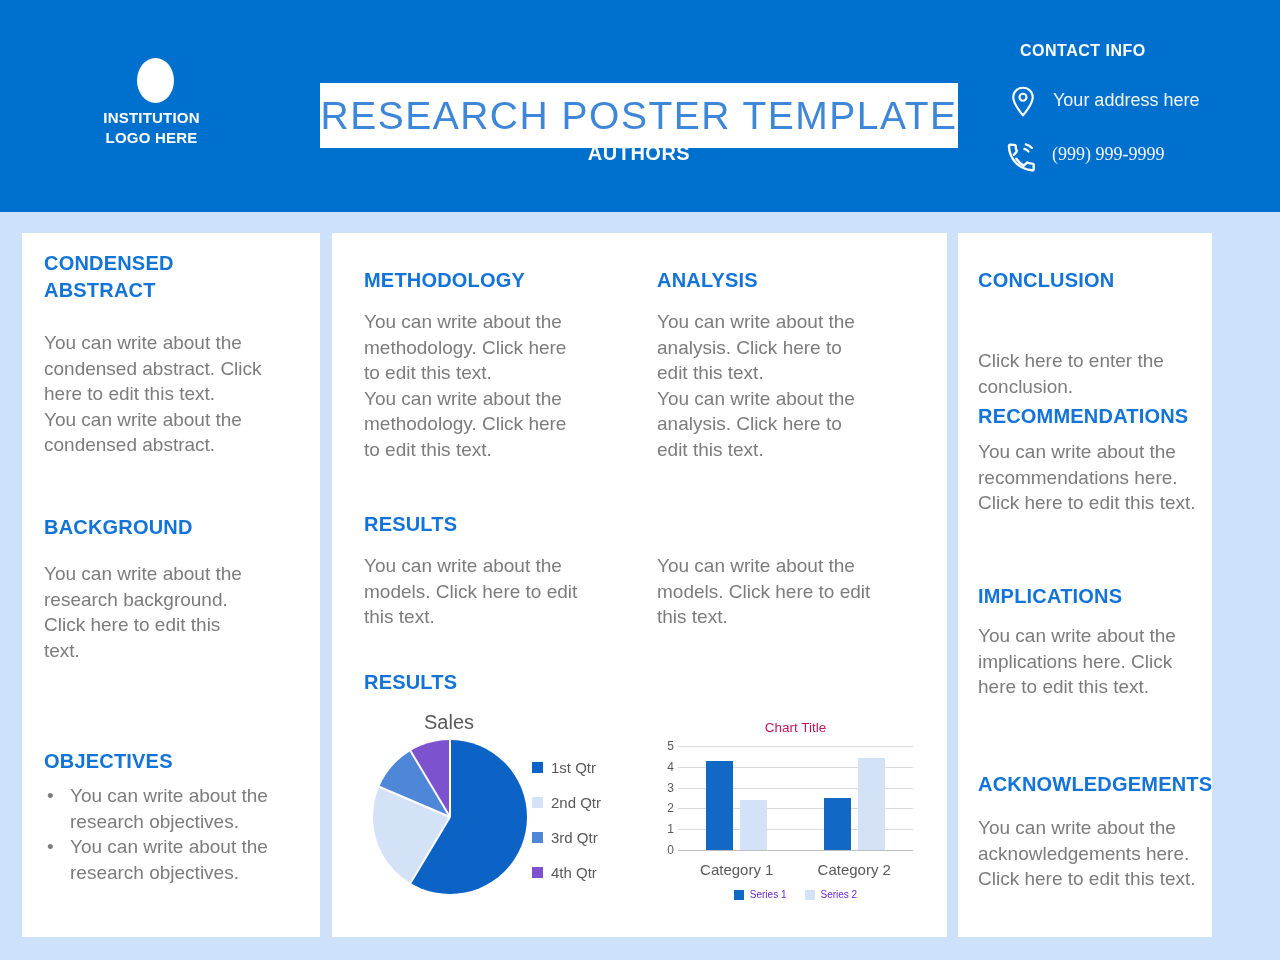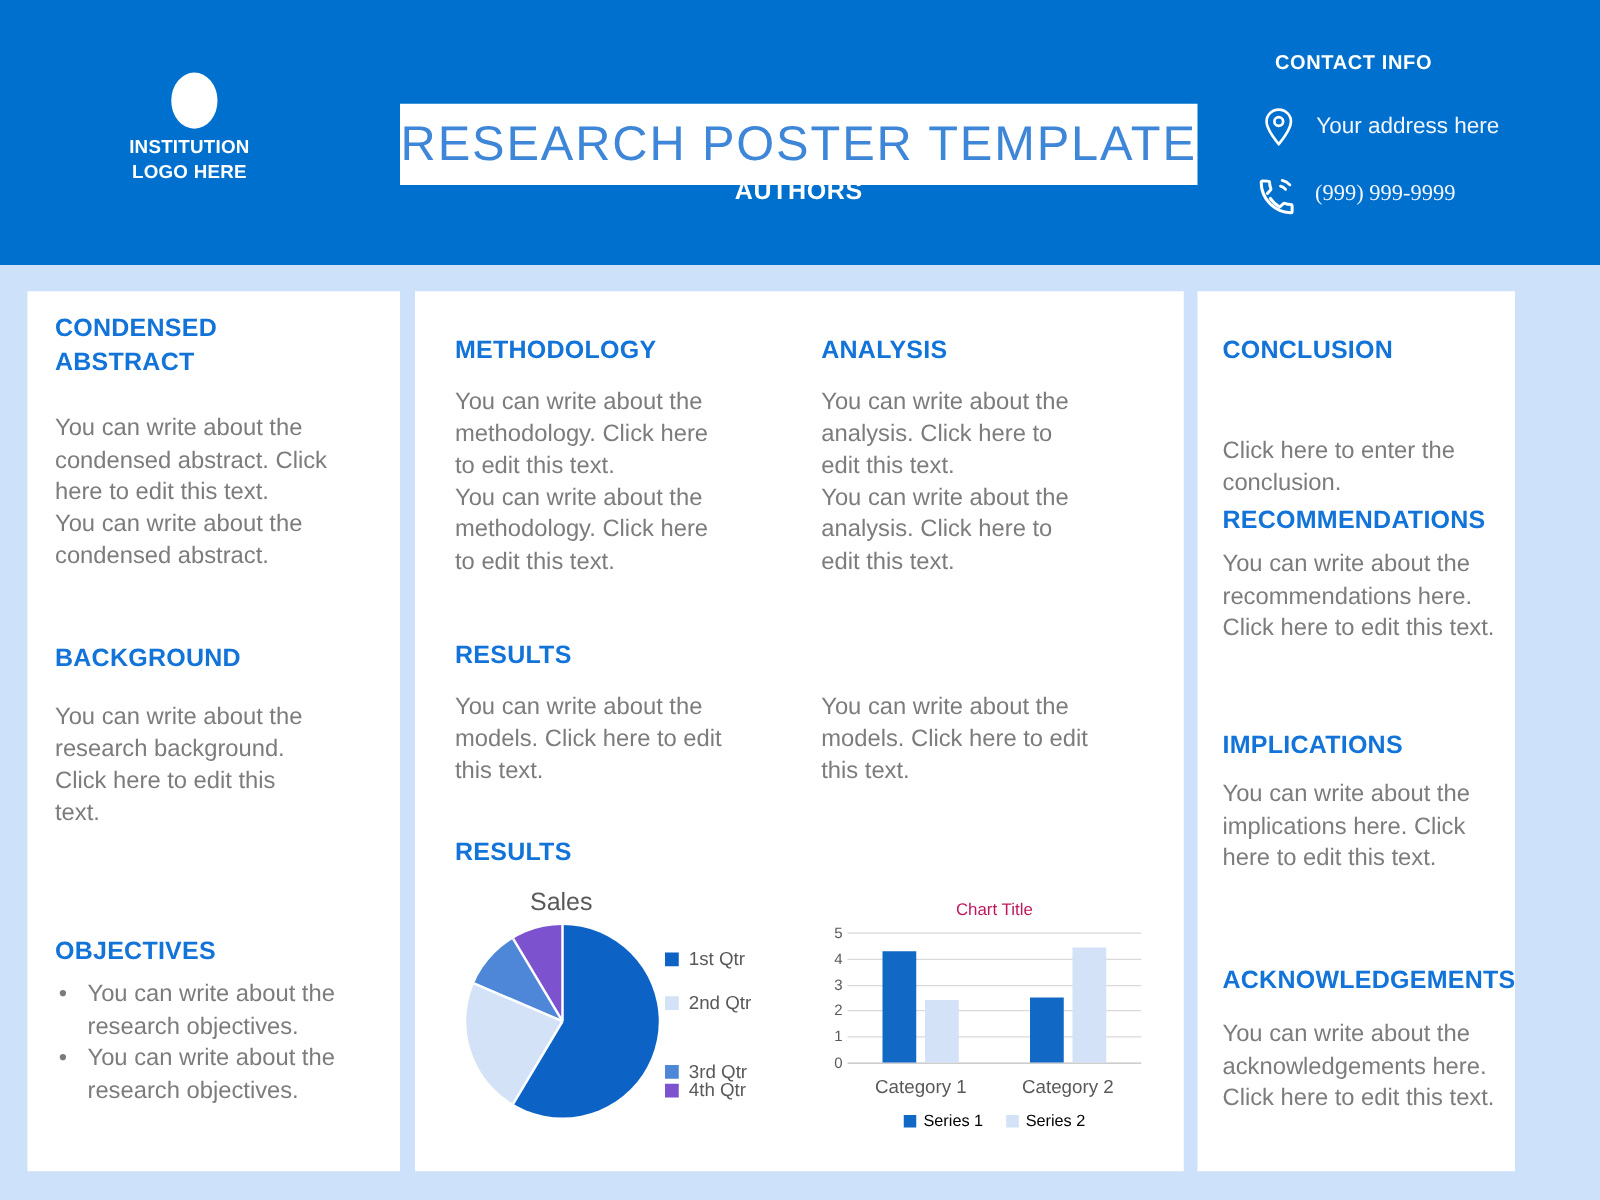--- a/index.html
+++ b/index.html
@@ -54,21 +54,21 @@
   .gridline { position:absolute; left:0; width:235px; height:1px; background:#D9D9D9; }
   .gridline.base { background:#BFBFBF; }
   .ytick { position:absolute; left:-16px; width:12px; text-align:right;
     color:#595959; font-size:12px; line-height:14px; }
   .bar { position:absolute; }
   .cat-label { position:absolute; width:120px; text-align:center; color:#595959; font-size:15px; top:148px; }
   .bar-legend { position:absolute; left:16px; top:176px; width:235px; display:flex;
     justify-content:center; gap:18px; }
   .bar-legend-item { display:flex; align-items:center; }
   .bar-legend-item .legend-swatch { width:10px; height:10px; margin-right:6px; }
-  .bar-legend-item span.lab { color:#000000; font-size:13px; white-space:nowrap; }
+  .bar-legend-item span.lab { color:#6d28d9; font-size:10px; white-space:nowrap; }
 </style>
 </head>
 <body>
 
 <div class="header">
   <div class="logo-circle"></div>
   <div class="logo-text">INSTITUTION
 LOGO HERE</div>
 
   <div class="title-banner">
@@ -153,21 +153,21 @@
       </div>
     <div class="pie-legend" id="pie-legend">
         <div class="pie-legend-item" style="top: 56px;">
           <span class="legend-swatch" style="background: rgb(13, 99, 197);"></span>
           <span class="lab">1st Qtr</span>
         </div>
         <div class="pie-legend-item" style="top: 91px;">
           <span class="legend-swatch" style="background: rgb(211, 226, 246);"></span>
           <span class="lab">2nd Qtr</span>
         </div>
-        <div class="pie-legend-item" style="top: 126px; margin-top: 20px;">
+        <div class="pie-legend-item" style="top: 126px;">
           <span class="legend-swatch" style="background: rgb(78, 134, 216);"></span>
           <span class="lab">3rd Qtr</span>
         </div>
         <div class="pie-legend-item" style="top: 161px;">
           <span class="legend-swatch" style="background: rgb(124, 82, 206);"></span>
           <span class="lab">4th Qtr</span>
         </div>
       </div>
   </div>
 

